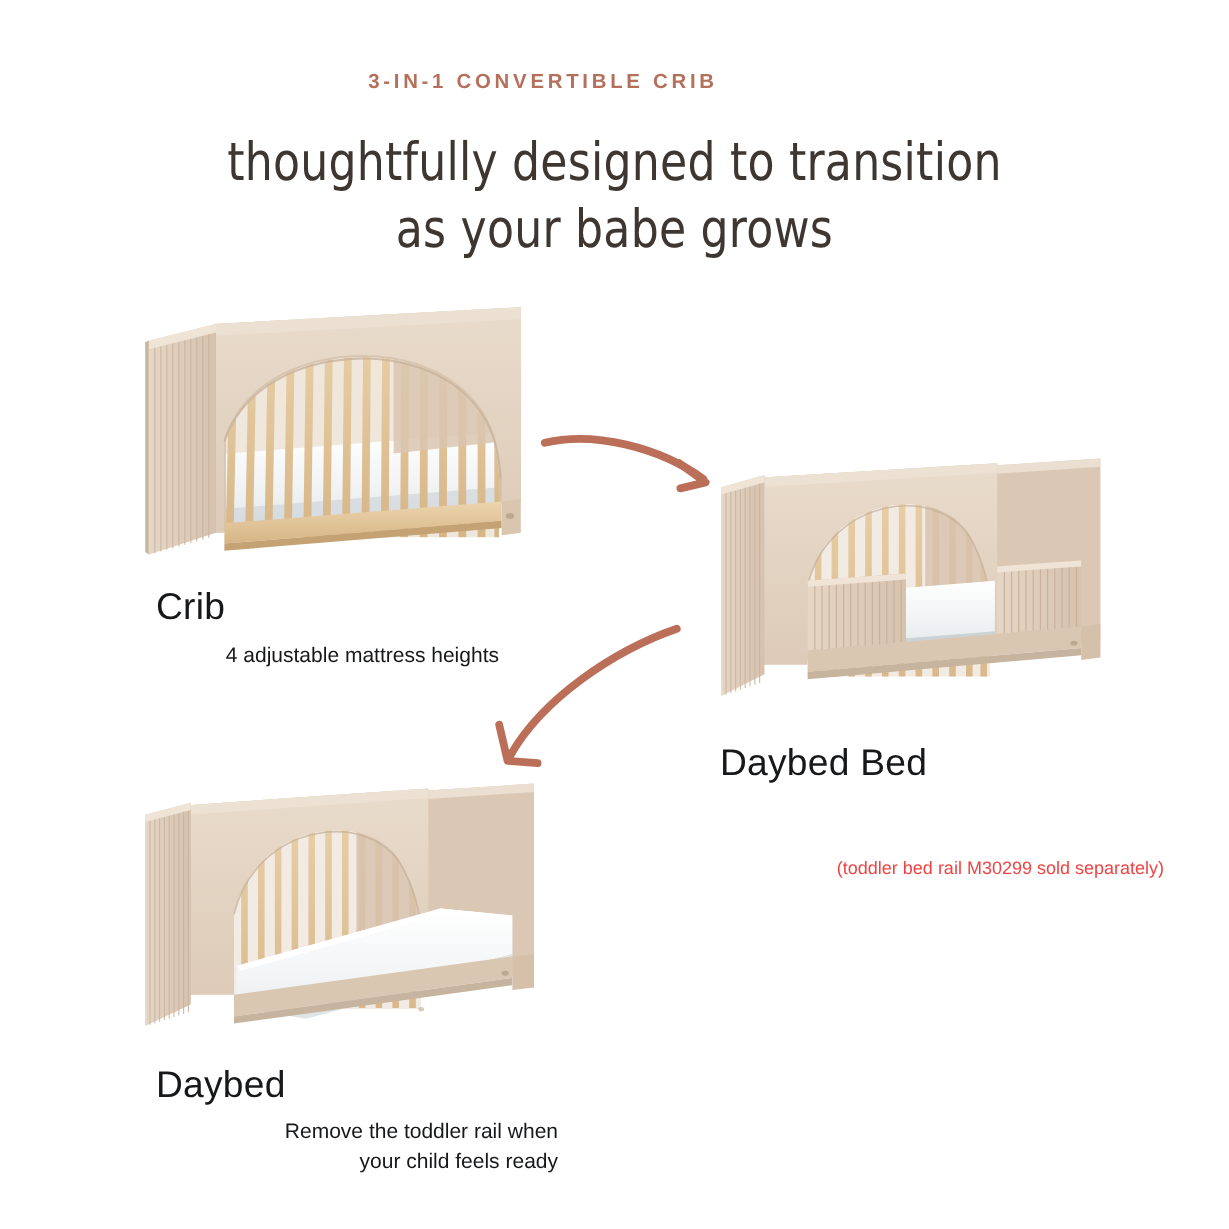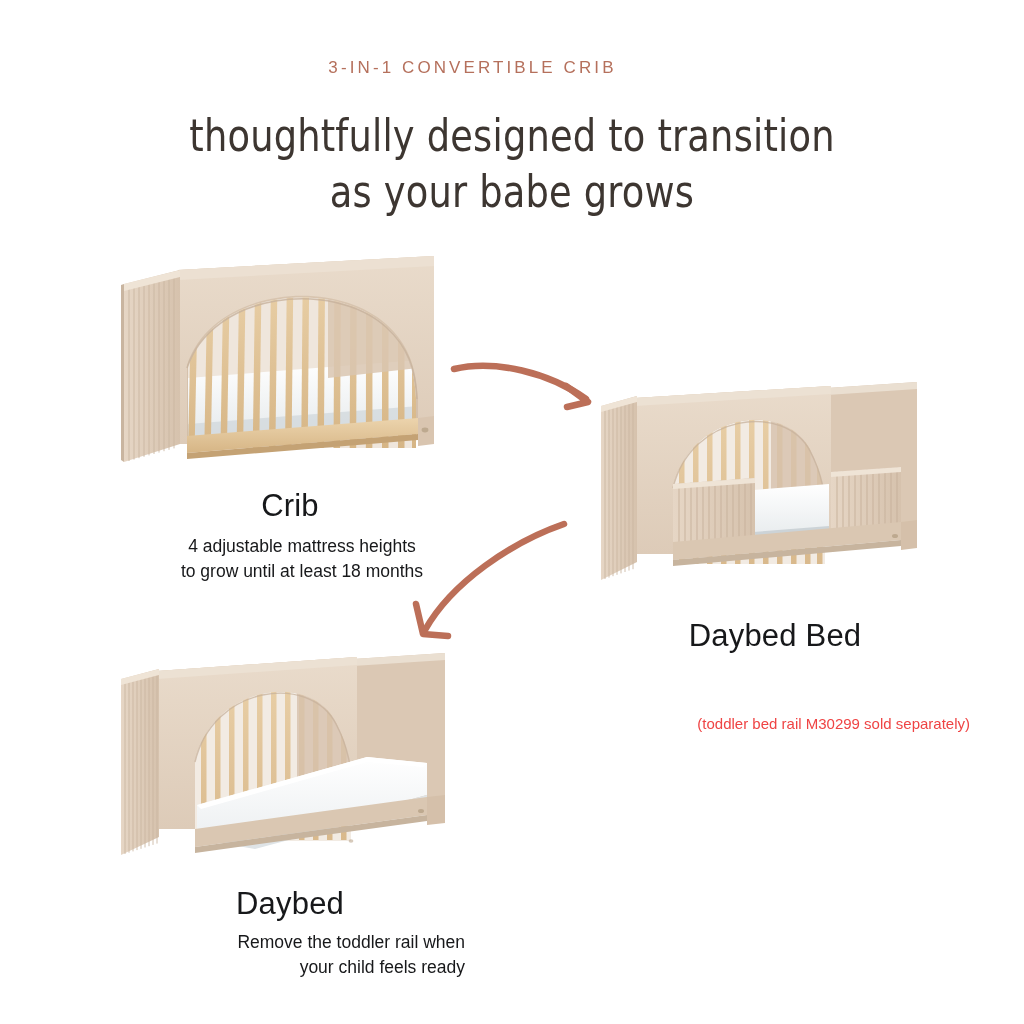--- a/index.html
+++ b/index.html
@@ -9,35 +9,34 @@
     font-family:"Liberation Sans", sans-serif;
     overflow:hidden;
     position:relative;
   }
   .stage{position:absolute;inset:0;}
 
   
   .eyebrow{
     position:absolute;top:58px;left:0;width:905px;
     text-align:center;
-    font-size:17px;letter-spacing:3.1px;font-weight:400;
+    font-size:17px;letter-spacing:3.1px;font-weight:700;
     color:#b5705c;
-    padding-left:20px;
   }
   .headline{
     position:absolute;top:108px;left:0;width:1024px;
     text-align:center;
     color:#3d3631;
     font-size:44px;line-height:1.28;font-weight:300;
     font-family:"DejaVu Sans Condensed","Liberation Sans",sans-serif;
     transform:scaleX(.93);transform-origin:50% 0;
     letter-spacing:.2px;
   }
   .cap-title{
-    position:absolute;text-align:center;color:#17181a;
+    position:absolute;color:#17181a;
     font-size:31px;font-weight:400;letter-spacing:.2px;
   }
   .cap-line{
     position:absolute;text-align:center;color:#17181a;
     font-size:17.5px;line-height:1.42;font-weight:400;
   }
   .cap-note{
     position:absolute;text-align:right;color:#ef4444;
     font-size:15px;line-height:1.4;font-weight:400;
   }
@@ -142,21 +141,20 @@
       <path d="M69 205 L300 186 L300 192 L69 211 Z" fill="#c4a274"></path>
 
       <path d="M300 170 L316 168 L316 196 L300 198 Z" fill="#d9c5b0"></path>
       <ellipse cx="307" cy="182" rx="3.4" ry="2.4" fill="#bda98f"></ellipse>
     </svg>
   </div>
 
   <div class="cap-title" style="left:130px;top:488px;width:320px;">Crib</div>
   <div class="cap-line" style="left:127px;top:534px;width:350px;">
     <div>4 adjustable mattress heights</div>
-    <div>to grow until at least 18 months</div>
   </div>
 
   <div class="prod" style="left:440px;top:345px;">
     <svg width="170" height="70" viewBox="0 0 170 70">
       <path d="M14 24 C 55 14, 110 28, 146 54" fill="none" stroke="#bc6f58" stroke-width="6.5" stroke-linecap="round"></path>
       <path d="M126 41 L148 57 L127 62" fill="none" stroke="#bc6f58" stroke-width="6.5" stroke-linecap="round" stroke-linejoin="round"></path>
     </svg>
   </div>
 
   <div class="prod" style="left:595px;top:374px;">

